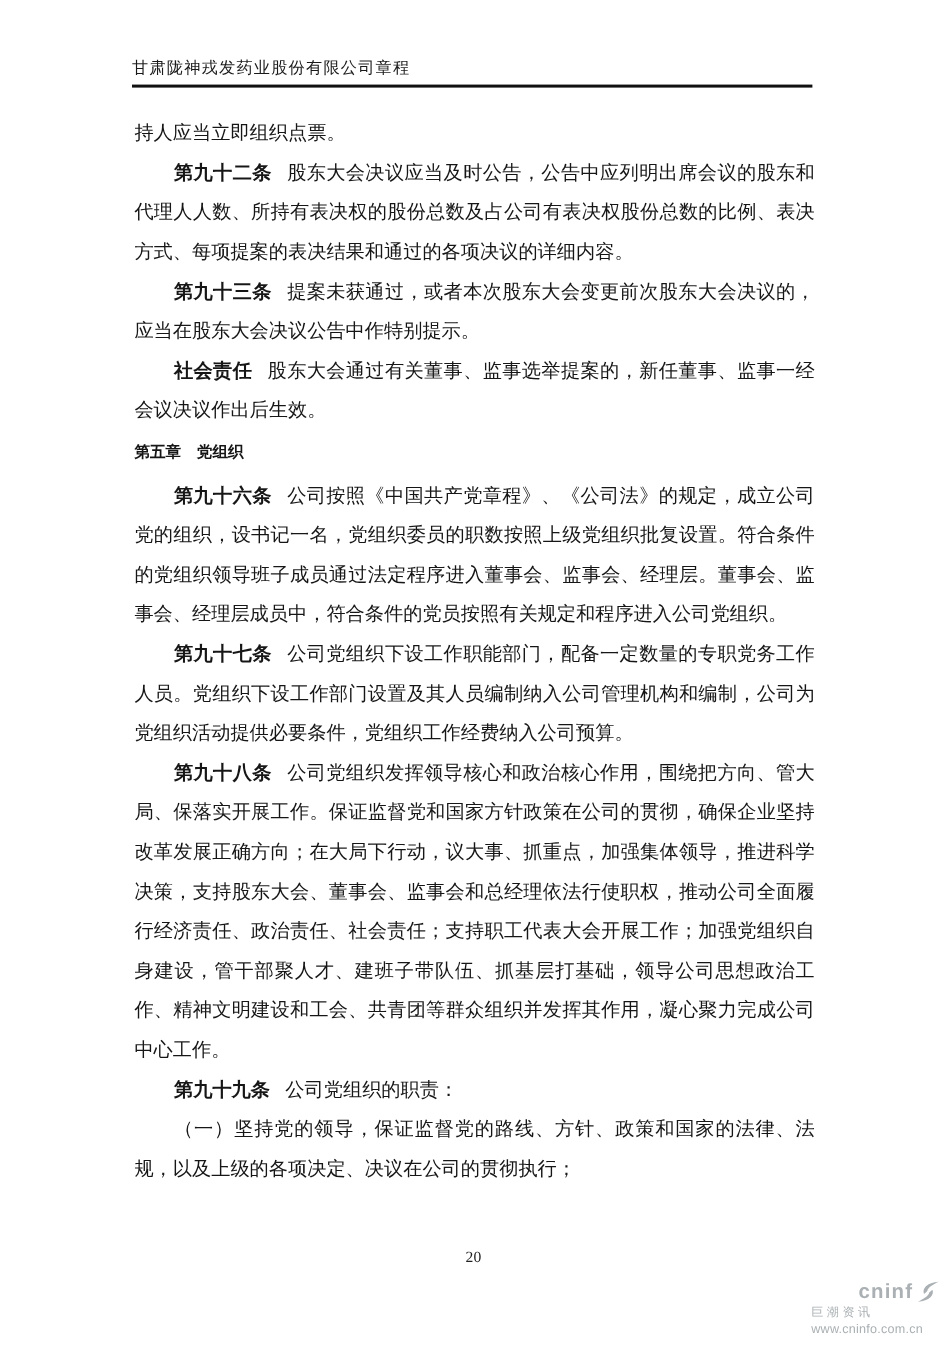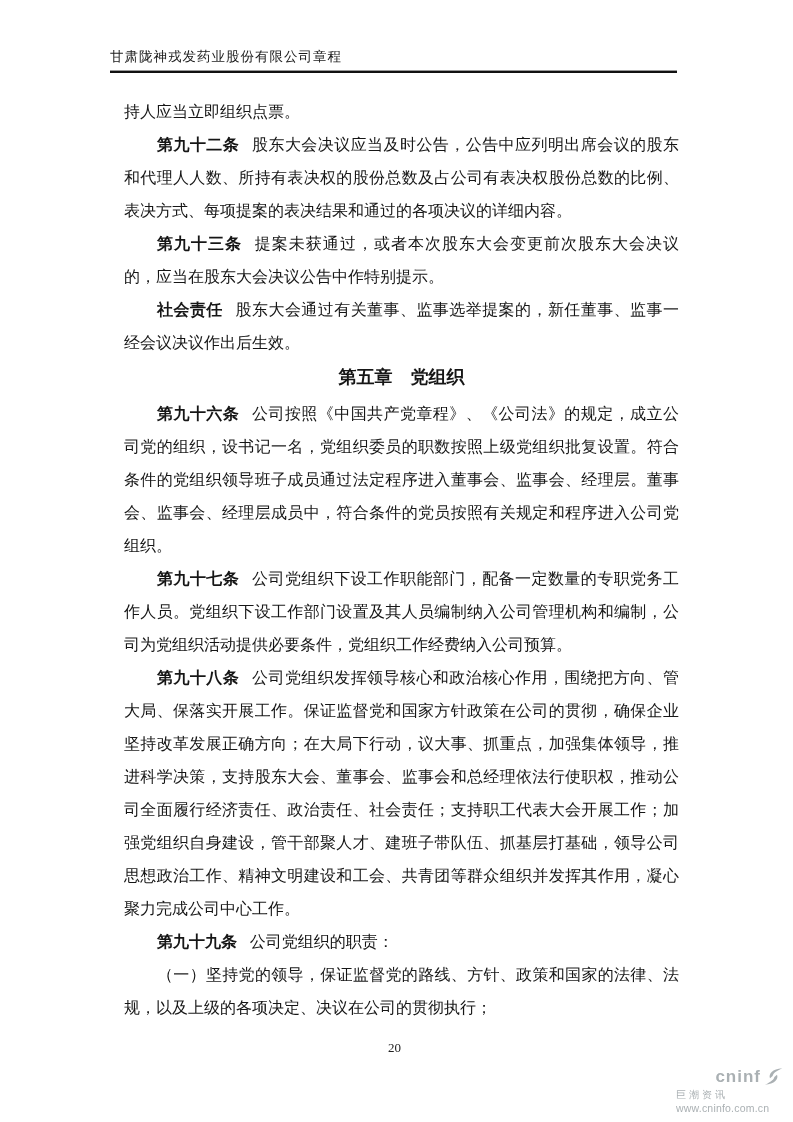--- a/index.html
+++ b/index.html
@@ -29,43 +29,43 @@
     padding-bottom: 4px;
     font-family: "Liberation Serif", "DejaVu Serif", serif;
   }
   .header-rule {
     height: 3px;
     background: linear-gradient(to bottom, #9a9a9a 0 1px, #111111 1px 3px);
   }
   
   .body-text {
     position: absolute;
-    left: 124px;
+    left: 112px;
     right: 110px;
     top: 95px;
     font-size: 16px;
     line-height: 33px;
     text-align: justify;
     color: #161616;
   }
   .body-text p { margin: 0; padding: 0; }
   .para { text-indent: 33px; }
   .para.no-indent { text-indent: 0; }
   .article-label {
     font-weight: bold;
     font-family: "Liberation Sans", "DejaVu Sans", sans-serif;
     margin-right: 0.8em;
     margin-top: 20px;
   }
   .chapter {
-    text-align: center;
+    text-align: left;
     text-indent: 0;
     font-weight: bold;
-    font-size: 18px;
-    font-family: Liberation Sans, sans-serif;
+    font-size: 13px;
+    font-family: Liberation Mono, monospace;
     margin: 2px 0 3px 0 !important;
   }
   
   .page-number {
     position: absolute;
     top: 1040px;
     left: 0;
     width: 100%;
     text-align: center;
     font-size: 13px;

